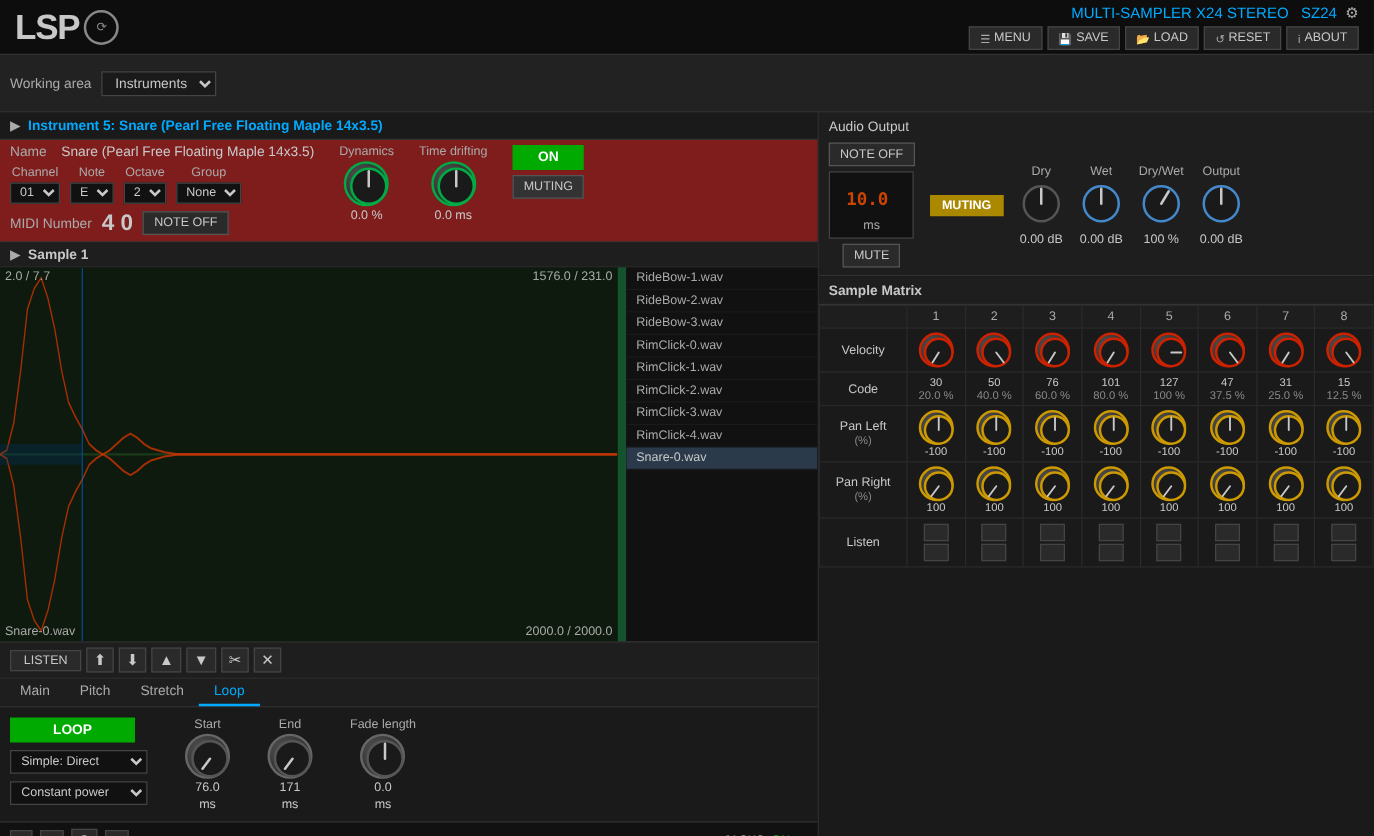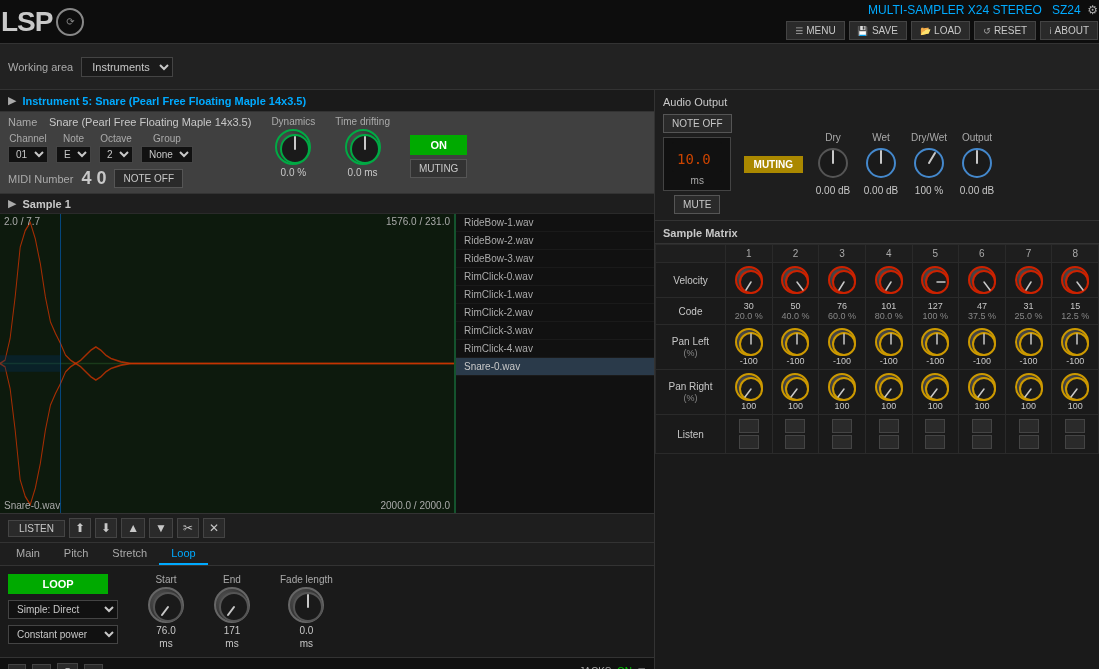--- a/index.html
+++ b/index.html
@@ -12,21 +12,21 @@
       height: 669px;
       overflow: hidden;
     }
 
     
     .header {
       background: #0d0d0d;
       display: flex;
       align-items: center;
       justify-content: space-between;
-      padding: 4px 1px;
+      padding: 4px 12px;
       height: 44px;
       border-bottom: 1px solid #333;
     }
     .logo {
       display: flex;
       align-items: center;
       gap: 4px;
     }
     .logo-text {
       font-size: 28px;
@@ -117,21 +117,21 @@
       align-items: center;
       gap: 6px;
     }
     .instrument-title {
       color: #00aaff;
       font-weight: bold;
     }
 
     
     .instrument-controls {
-      background: #404040;
+      background: #7f1d1d;
       border-bottom: 1px solid #333;
       padding: 4px 8px;
       display: flex;
       align-items: flex-start;
       gap: 12px;
     }
     .name-section { display: flex; flex-direction: column; gap: 3px; }
     .name-row { display: flex; align-items: center; gap: 6px; }
     .field-label { color: #aaa; min-width: 35px; }
     .name-value { color: #c8c8c8; }
@@ -160,21 +160,21 @@
     }
     .midi-number {
       color: #c8c8c8;
       font-size: 18px;
       font-weight: bold;
     }
 
     
     .dynamics-section {
       display: flex;
-      align-items: flex-end;
+      align-items: flex-start;
       gap: 20px;
       padding: 0 8px;
     }
     .knob-group {
       display: flex;
       flex-direction: column;
       align-items: center;
       gap: 2px;
     }
     .knob-label { color: #aaa; font-size: 10px; }
@@ -256,24 +256,24 @@
       font-size: 10px;
     }
 
     
     .waveform-svg {
       width: 100%;
       height: 100%;
     }
 
     .file-list-container {
-      width: 200px;
+      width: 160px;
       display: flex;
       flex-direction: column;
-      border-left: 2px solid #14532d;
+      border-left: 7px solid #14532d;
     }
     .file-list {
       flex: 1;
       overflow-y: auto;
       background: #111;
     }
     .file-list::-webkit-scrollbar { width: 8px; }
     .file-list::-webkit-scrollbar-track { background: #1a1a1a; }
     .file-list::-webkit-scrollbar-thumb { background: #444; }
 
@@ -462,21 +462,21 @@
     .output-knob-label { color: #aaa; font-size: 10px; }
     .output-knob-value { color: #c8c8c8; font-size: 10px; }
 
     .center-display {
       background: #111;
       border: 1px solid #444;
       padding: 4px 8px;
       text-align: center;
       min-width: 60px;
     }
-    .center-display-value { color: #c8c8c8; font-size: 12px; }
+    .center-display-value { color: #c8c8c8; font-size: 12px; font-weight: bold; }
     .center-display-unit { color: #aaa; font-size: 10px; }
 
     
     .mute-btn {
       background: #2a2a2a;
       border: 1px solid #555;
       color: #c8c8c8;
       padding: 3px 8px;
       font-size: 10px;
       cursor: pointer;

